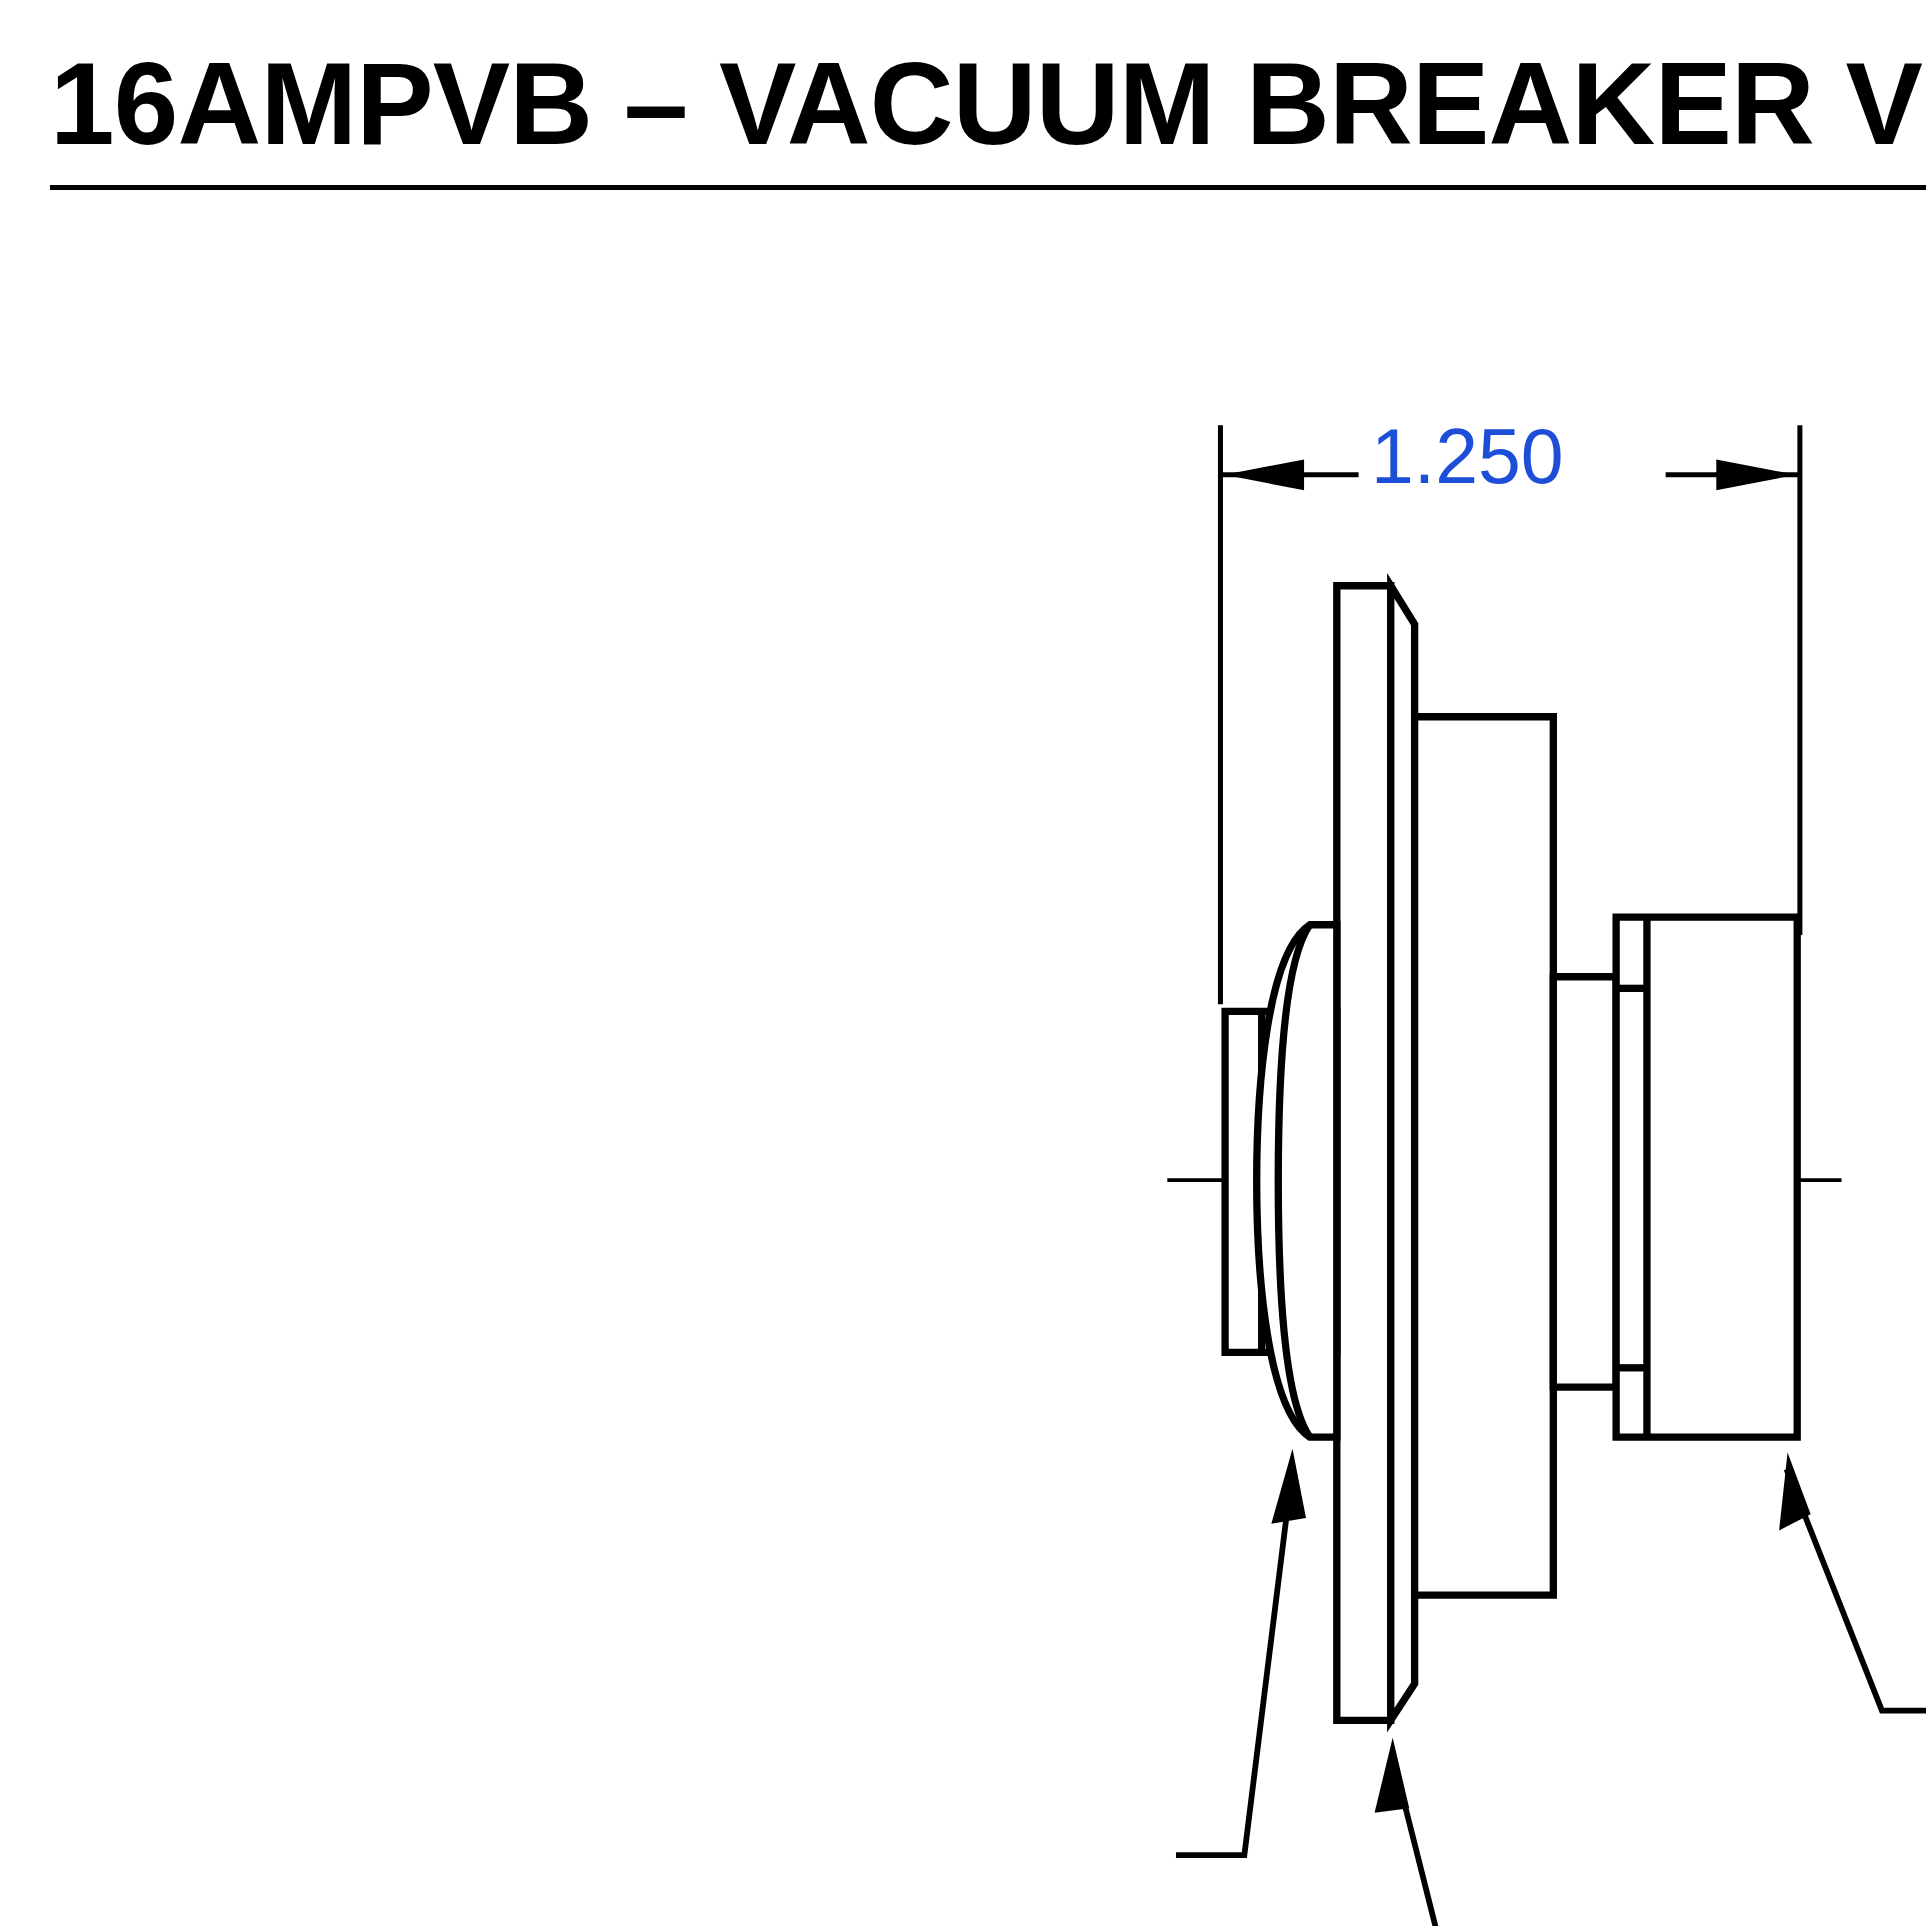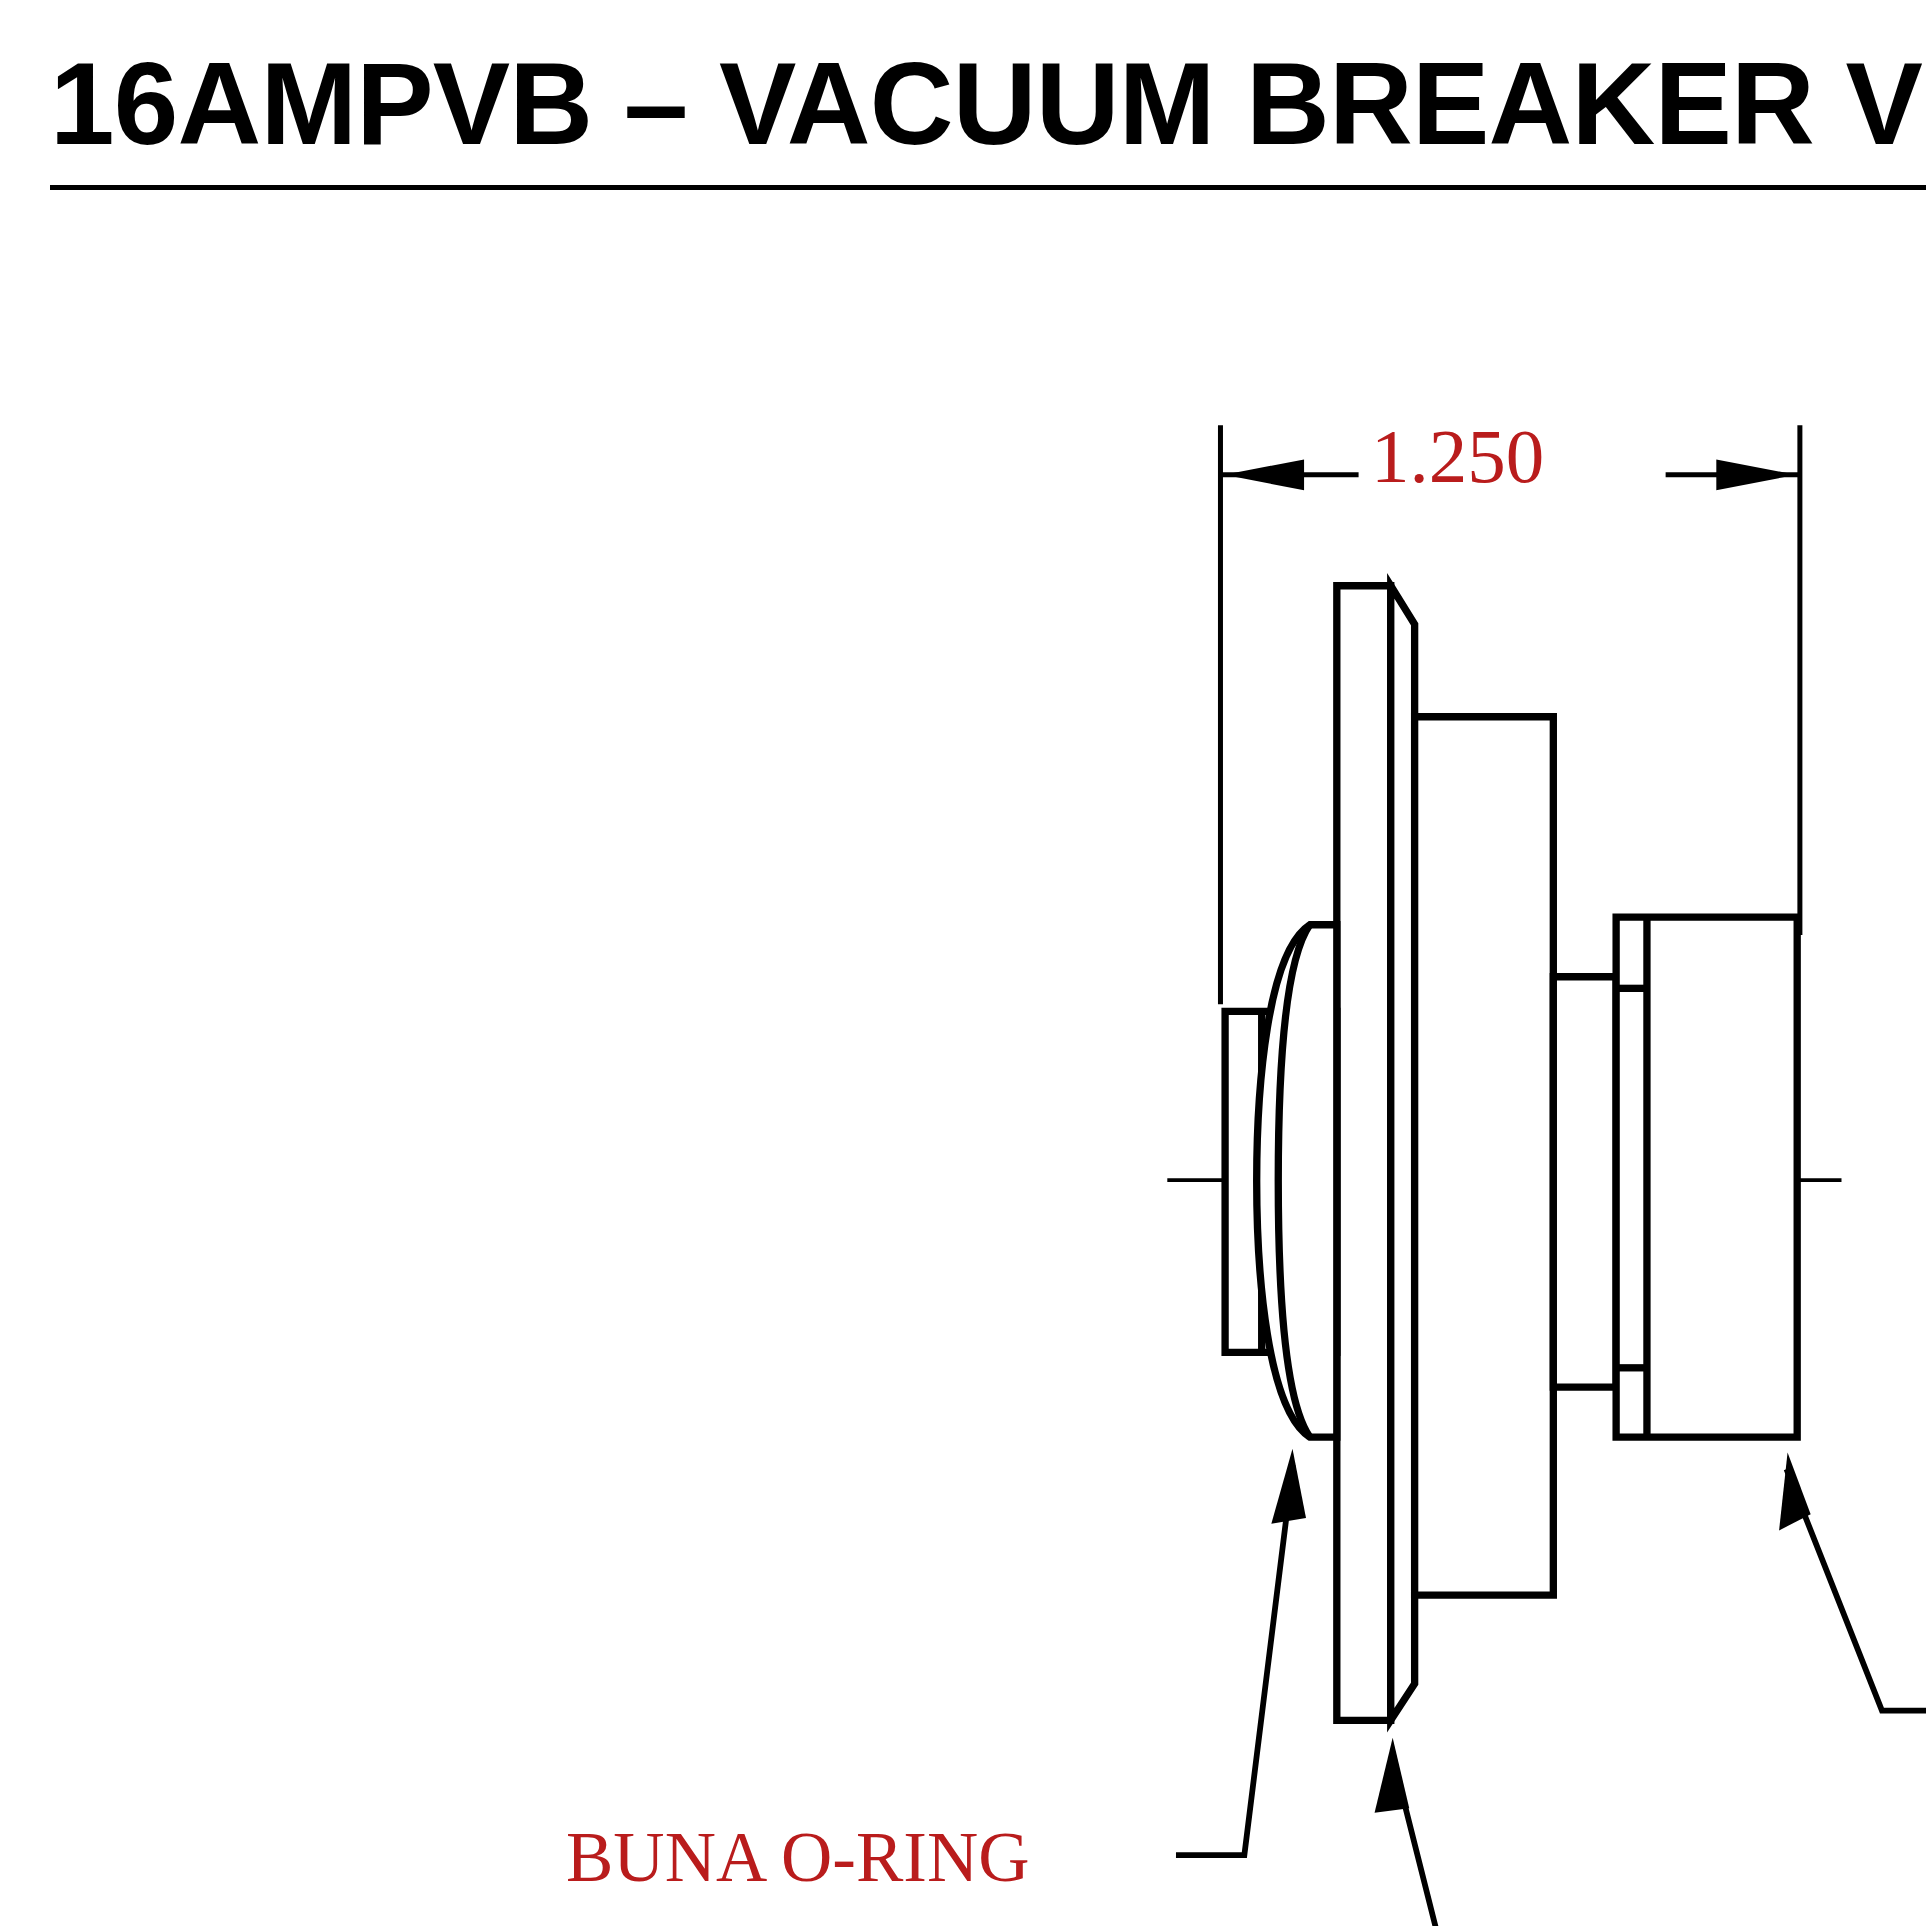--- a/index.html
+++ b/index.html
@@ -60,22 +60,21 @@
     display: block;
   }
 
   
   .lbl {
     position: absolute;
     font-size: 71px;
     font-weight: normal;
     white-space: nowrap;
     line-height: 1;
-    color: #b91c1c;
-    font-family: Liberation Serif, serif;
+    color: #1d4ed8;
   }
   #dim-1250 {
     left: 1371px;
     top: 418px;
     font-size: 77px;
   }
   #label-buna {
     left: 566px;
     top: 1822px;
   }
@@ -199,20 +198,19 @@
 
         <polygon points="3615,4510 3568,4705 3658,4693"></polygon>
 
         <polygon points="4640,3770 4618,3972 4700,3930"></polygon>
       </g>
 
     </svg>
 
     <div class="lbl" id="dim-1250">1.250</div>
 
-    <div class="lbl" id="label-buna">BUNA O-RING</div>
 
     <div class="lbl" id="label-cap">16AMPVB-CAP</div>
 
   </div>
 
 </div>
 
 
 </body></html>

